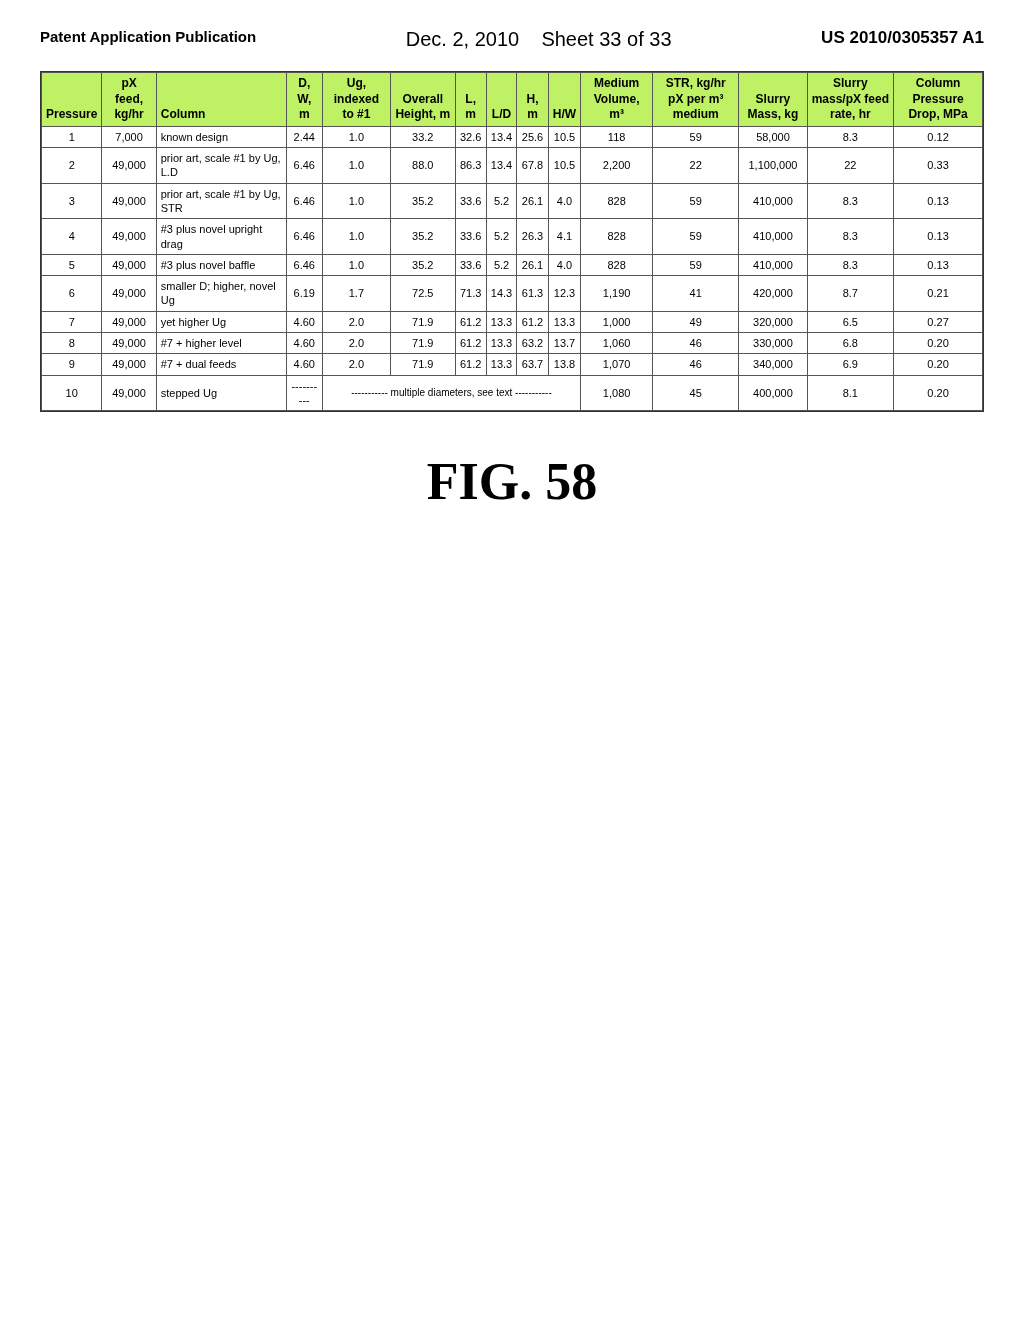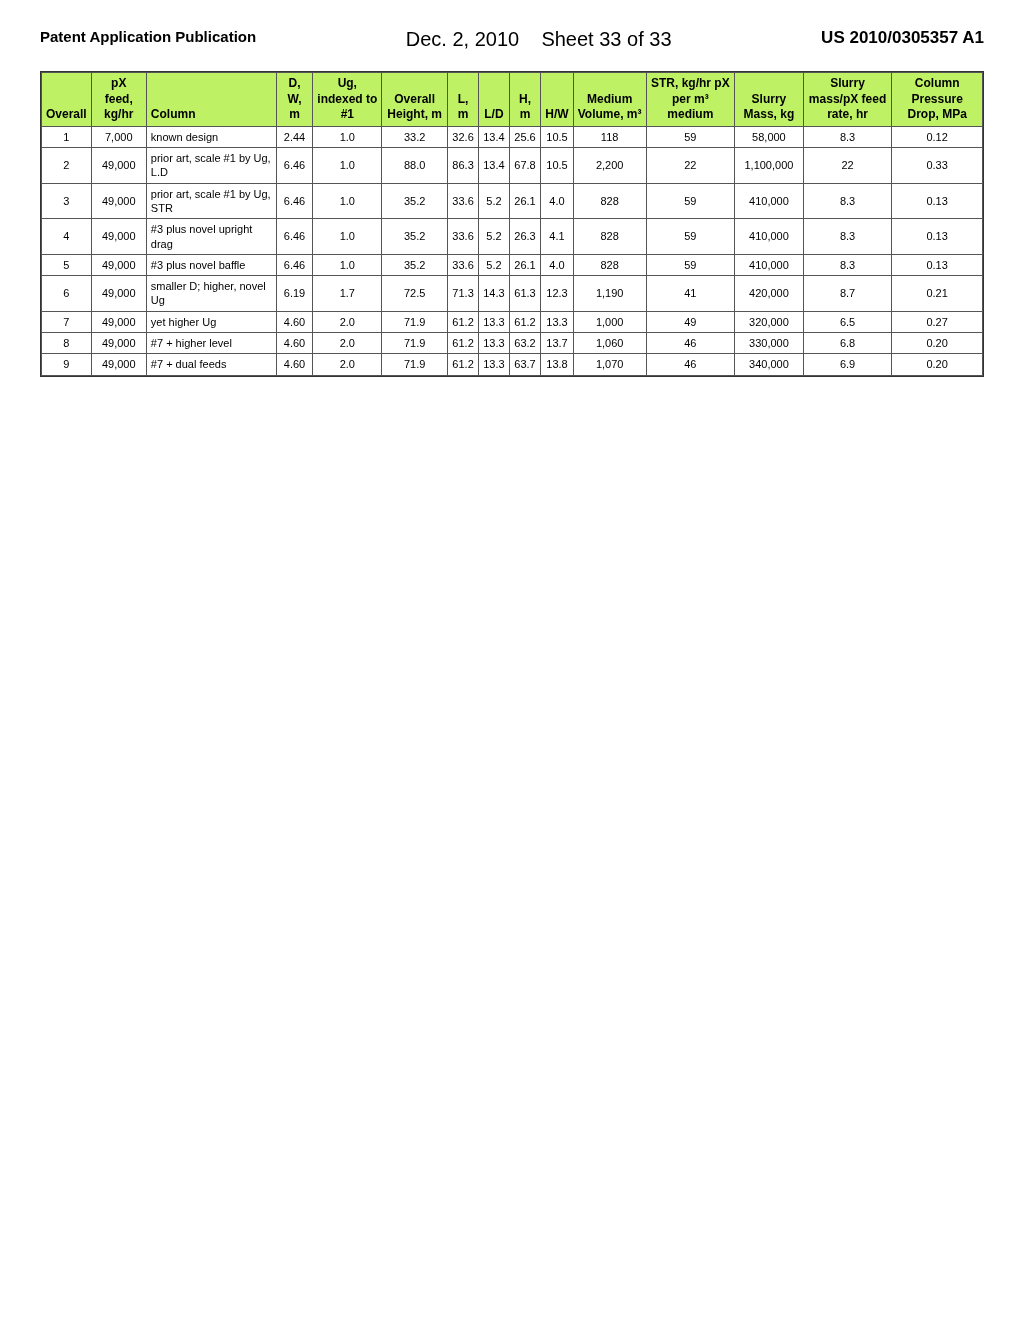--- a/index.html
+++ b/index.html
@@ -85,21 +85,21 @@
     <span>Sheet 33 of 33</span>
   </div>
   <div class="header-right">US 2010/0305357 A1</div>
 </div>
 
 <div class="main-content">
   <div class="table-wrapper">
     <table>
       <thead>
         <tr>
-          <th>Overall</th>
+          <th>Pressure</th>
           <th>pX feed, kg/hr</th>
           <th class="comment-col">Column</th>
           <th>D, W, m</th>
           <th>Ug, indexed to #1</th>
           <th>Overall Height, m</th>
           <th>L, m</th>
           <th>L/D</th>
           <th>H, m</th>
           <th>H/W</th>
           <th>Medium Volume, m³</th>
@@ -256,16 +256,31 @@
             <td>61.2</td>
             <td>13.3</td>
             <td>63.7</td>
             <td>13.8</td>
             <td>1,070</td>
             <td>46</td>
             <td>340,000</td>
             <td>6.9</td>
             <td>0.20</td>
           </tr>
+          <tr>
+            <td>10</td>
+            <td>49,000</td>
+            <td class="comment-col">stepped Ug</td>
+            <td>----------</td>
+            <td colspan="6" style="font-size: 10px;">----------- multiple diameters, see text -----------</td>
+            <td>1,080</td>
+            <td>45</td>
+            <td>400,000</td>
+            <td>8.1</td>
+            <td>0.20</td>
+          </tr>
         </tbody>
     </table>
+  </div>
+  <div class="fig-label">
+    FIG. 58
   </div>
 </div>
 
 </body></html>

